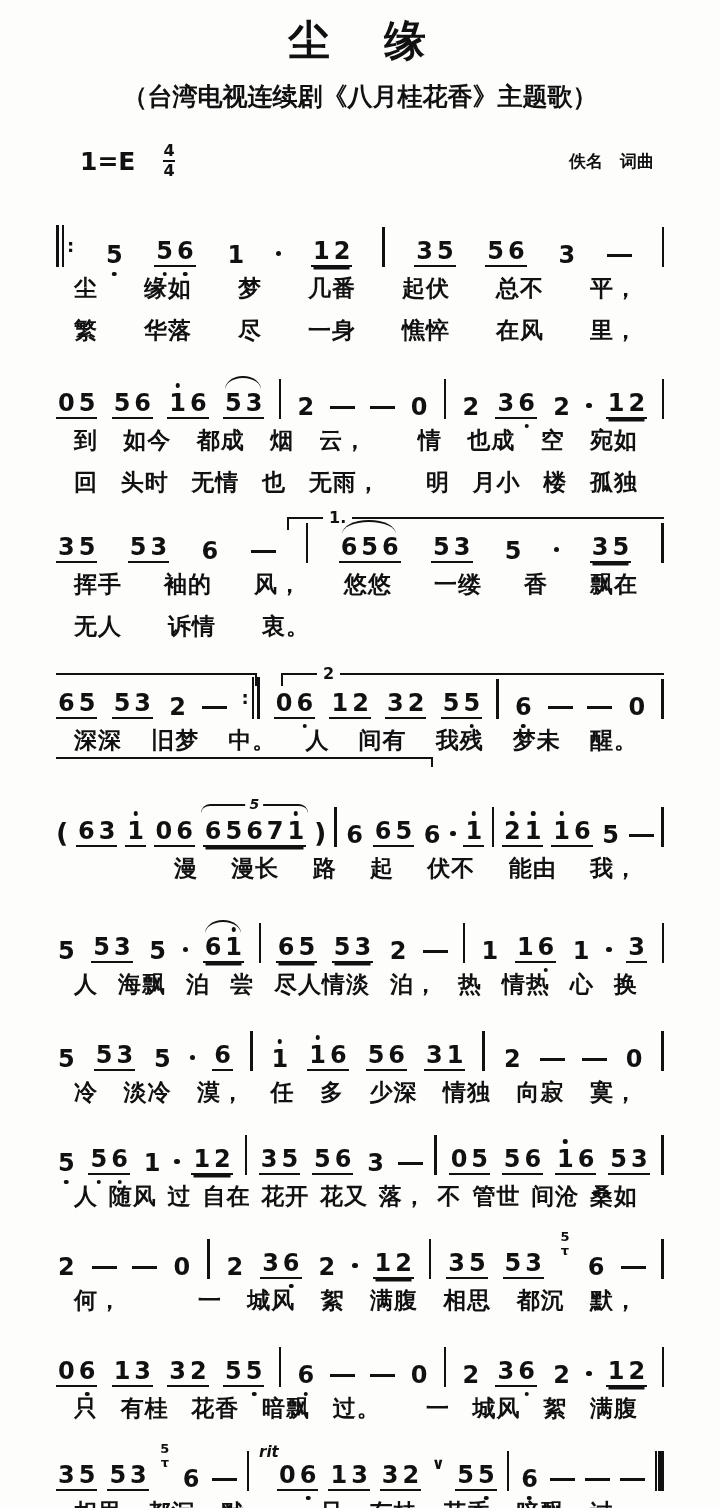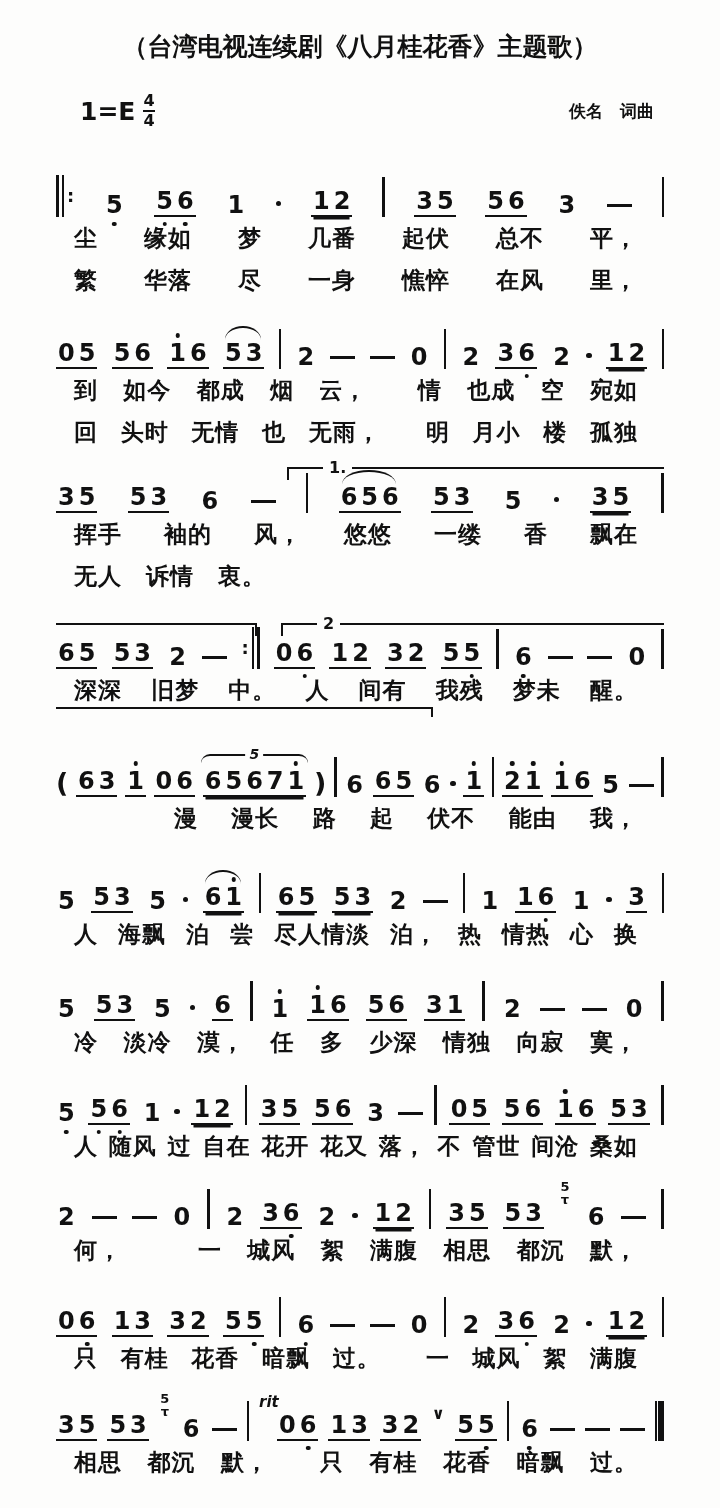--- a/index.html
+++ b/index.html
@@ -19,21 +19,21 @@
     text-align:center;font-size:42px;font-weight:900;
     letter-spacing:6px;margin-top:4px;line-height:1.1;
   }
   .subtitle{
     text-align:center;font-size:25px;font-weight:700;margin-top:16px;
   }
   .keyrow{
     display:flex;justify-content:space-between;align-items:center;
     margin-top:26px;padding:0 10px 0 24px;height:44px;
   }
-  .keysig{display:flex;align-items:center;gap:8px;font-size:25px;font-weight:800;
+  .keysig{display:flex;align-items:center;gap:28px;font-size:25px;font-weight:800;
     font-family:"DejaVu Sans", sans-serif;}
   .frac{display:inline-flex;flex-direction:column;align-items:center;
     font-size:16px;font-weight:800;line-height:1.05;}
   .frac .den{border-top:2px solid #111;padding-top:1px;}
   .credit{font-size:17px;font-weight:700;}
   
   .systems{margin-top:26px;}
   .sys{position:relative;padding-top:14px;margin-bottom:4px;}
   .sys:nth-child(1){margin-bottom:10px;}
   .sys:nth-child(2){margin-bottom:2px;}
@@ -84,27 +84,28 @@
   .ovl b{position:absolute;top:-11px;left:34px;background:#fdfdfc;
     padding:0 6px;font-size:16px;font-weight:800;font-family:"DejaVu Sans", sans-serif;}
   .blineovl{position:absolute;height:10px;bottom:-6px;border-top:2.5px solid #111;box-sizing:border-box;}
   .blineovl.hr{border-right:2.5px solid #111;}
   
   .lrow{
     display:flex;justify-content:space-between;align-items:baseline;
     font-size:23px;font-weight:700;height:36px;
     padding:6px 26px 0 18px;letter-spacing:1px;
   }
-  .lrow.short{justify-content:flex-start;gap:24px;}
+  .lrow.short{justify-content:flex-start;gap:46px;}
   .lw{white-space:nowrap;}
 </style>
 </head>
 <body>
 
 <div class="page">
+  <div class="title">尘　缘</div>
   <div class="subtitle">（台湾电视连续剧《八月桂花香》主题歌）</div>
   <div class="keyrow">
     <div class="keysig">
       <span>1=E</span>
       <span class="frac">
         <span class="num">4</span>
         <span class="den">4</span>
       </span>
     </div>
     <div class="credit">佚名　词曲</div>

